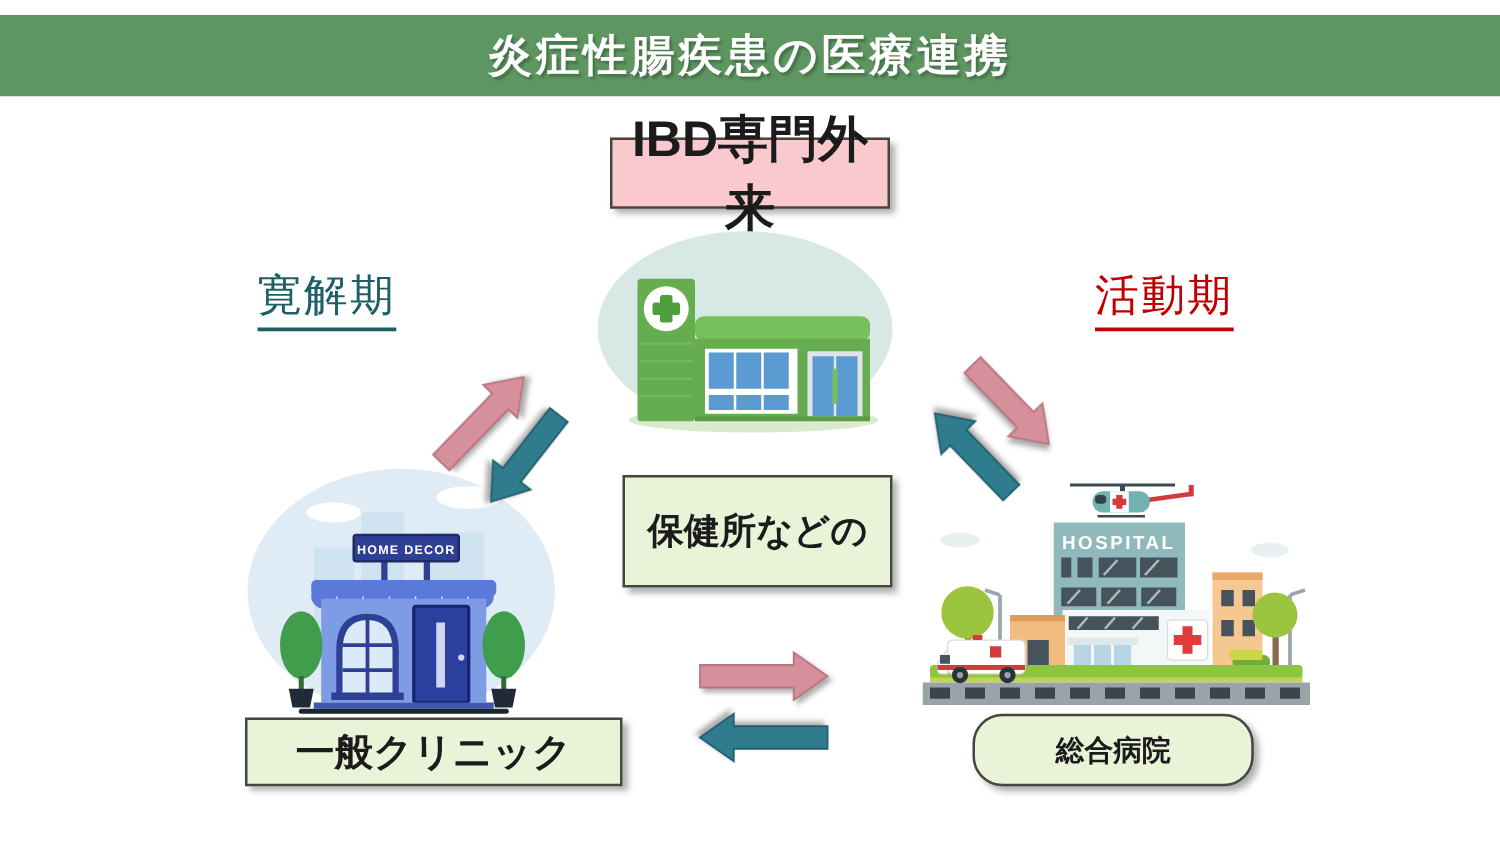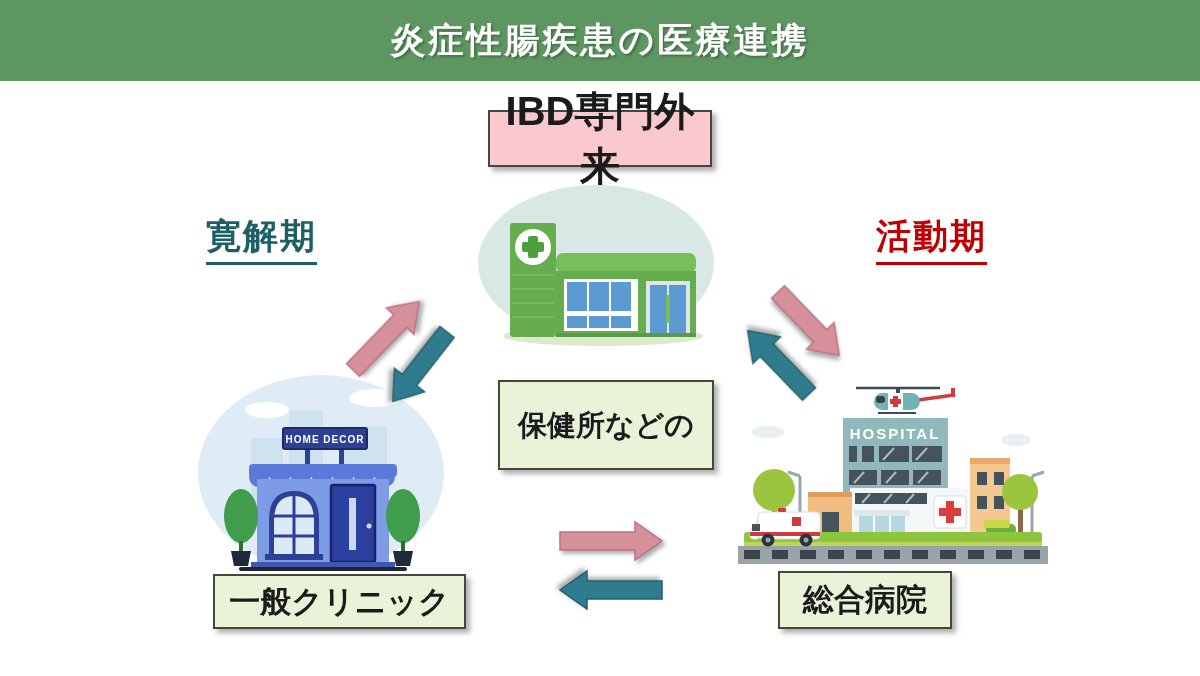--- a/index.html
+++ b/index.html
@@ -3,43 +3,43 @@
 <meta charset="utf-8">
 <style>
   html,body{margin:0;padding:0;}
   body{
     width:1200px;height:676px;position:relative;overflow:hidden;
     background:#ffffff;
     font-family:"Liberation Sans","DejaVu Sans",sans-serif;
   }
   
   .header-bar{
-    position:absolute;left:0;top:0;width:1200px;height:81px;
+    position:absolute;left:0;top:12px;width:1200px;height:65px;
     background:#5e9662;display:flex;align-items:center;justify-content:center;
   }
   .header-title{
     color:#ffffff;font-size:35px;font-weight:bold;letter-spacing:3px;
     text-shadow:2px 2px 2px rgba(40,70,40,0.45);
   }
   
   .label-box{
     position:absolute;display:flex;align-items:center;justify-content:center;
     font-weight:bold;color:#1b1b1b;border:2px solid #46463c;
     box-shadow:4px 4px 5px rgba(110,110,110,0.55);
     box-sizing:border-box;text-align:center;
   }
   .pink-box{background:#f9c9cd;}
   .green-box{background:#e9f3d8;}
   #ibd-box{left:488px;top:110px;width:224px;height:57px;font-size:40px;}
   #public-box{left:498px;top:380px;width:216px;height:90px;font-size:29px;flex-direction:column;line-height:1.25;}
-  #clinic-box{left:213px;top:574px;width:253px;height:55px;font-size:31px;}
-  #hospital-box{left:778px;top:571px;width:174px;height:58px;font-size:31px;}
+  #clinic-box{left:196px;top:574px;width:302px;height:55px;font-size:31px;}
+  #hospital-box{left:778px;top:571px;width:225px;height:58px;font-size:23px;border-radius:24px;}
   
   .phase-label{
-    position:absolute;font-size:35px;font-weight:bold;
+    position:absolute;font-size:35px;font-weight:normal;
     padding-bottom:2px;border-bottom:3px solid currentColor;letter-spacing:2px;
   }
   #remission-label{left:206px;top:213px;color:#1e5f66;}
   #active-label{left:876px;top:213px;color:#c00000;text-align:right;}
   
   .illu{position:absolute;}
   .arrow-pink{fill:#d6909b;stroke:#b97680;stroke-width:1.5;}
   .arrow-teal{fill:#2f7c8e;stroke:#22616f;stroke-width:1.5;}
   .arrow-svg path{filter:drop-shadow(3px 3px 2px rgba(90,90,90,0.5));}
   .sign-text{fill:#ffffff;font-weight:bold;font-family:"Liberation Sans",sans-serif;}

